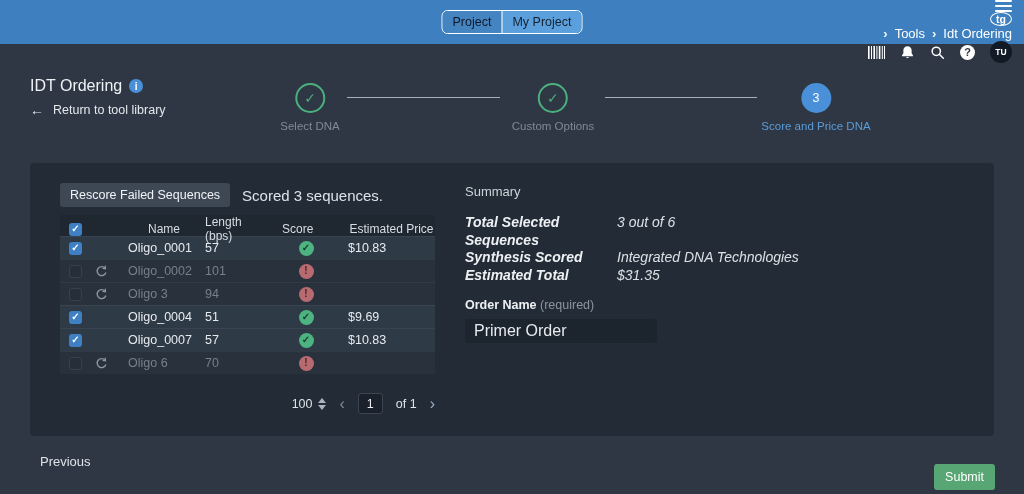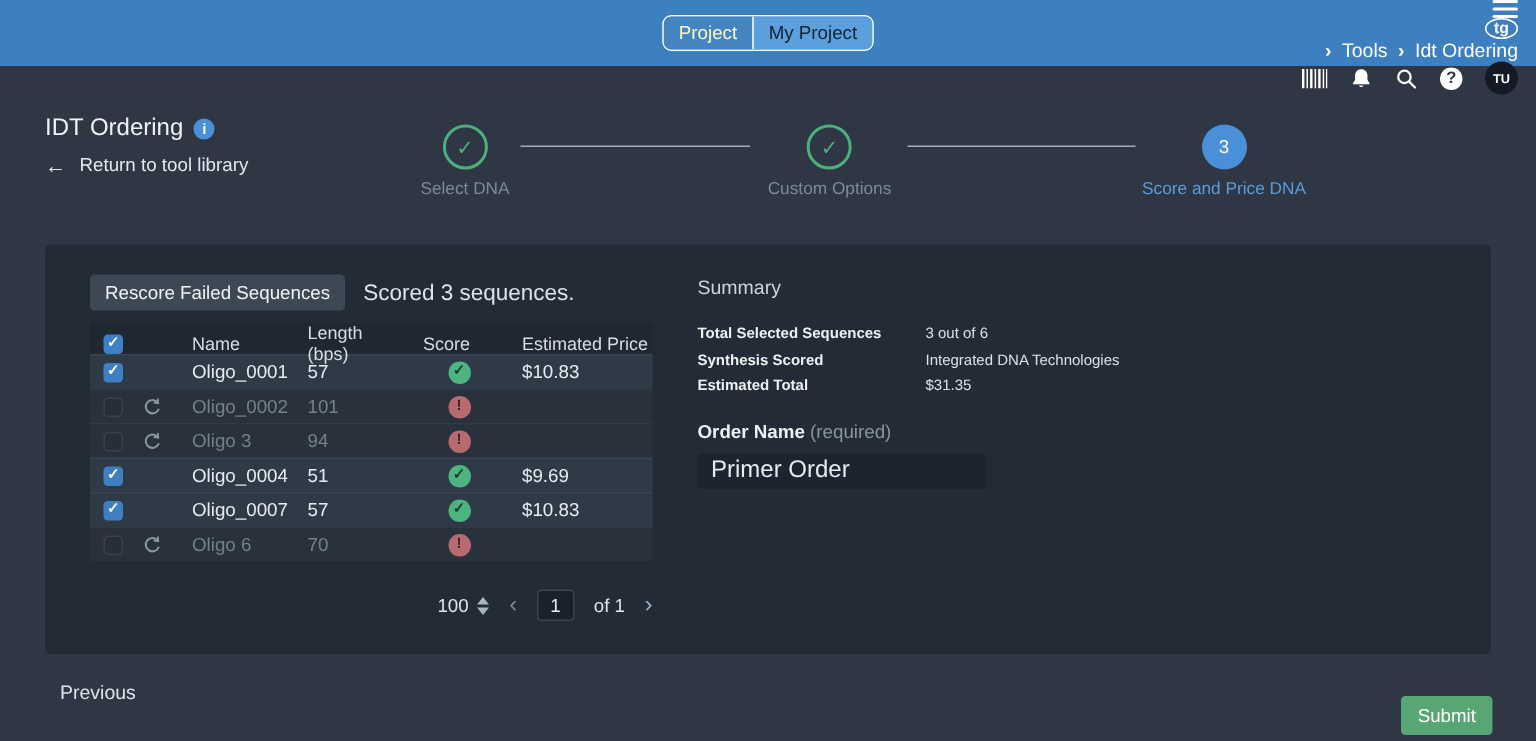--- a/index.html
+++ b/index.html
@@ -25,21 +25,21 @@
   }
   .crumbs { display:flex; align-items:center; gap:7px; margin-left:9px; font-size:13px; }
   .crumb { color:#fff; text-decoration:none; cursor:pointer; }
   .crumb-sep { font-size:13px; font-weight:700; opacity:.95; }
   .segmented {
     position:absolute; left:50%; top:50%; transform:translate(-50%,-50%);
     display:flex; border:1.5px solid #fff; border-radius:6px; overflow:hidden;
   }
   .seg {
     font-family:inherit; font-size:12.5px; padding:4px 10px; border:none;
-    background:#4485c1; color:#fef9c3; cursor:pointer;
+    background:#4485c1; color:#0f172a; cursor:pointer;
   }
   .seg + .seg { border-left:1.5px solid #fff; }
   .seg.active { background:#5ba0dd; color:#14222f; }
   .tb-right { margin-left:auto; display:flex; align-items:center; gap:15px; }
   .tb-icon { display:flex; align-items:center; cursor:pointer; }
   .help-circle {
     width:15px; height:15px; border-radius:50%; background:#fff; color:#2e3743;
     font-size:11px; font-weight:700; display:flex; align-items:center; justify-content:center;
   }
   .avatar {
@@ -81,21 +81,21 @@
   .thead { height:21px; background:#1f2731; color:#d8dde3; font-size:12px; }
   .trow { height:23px; border-top:1px solid rgba(255,255,255,.05); }
   .trow.selected { background:#2f3a47; color:#e7ebef; }
   .trow.muted { background:#28313c; color:#75808c; }
   .cb { width:13px; height:13px; border-radius:3px; margin-left:9px; cursor:pointer; }
   .cb.checked { background:#3f80c4; color:#fff; font-size:10px; font-weight:700; display:flex; align-items:center; justify-content:center; line-height:1; }
   .cb.unchecked { background:#252e39; border:1px solid #38424e; }
   .refresh { margin-left:5px; display:flex; align-items:center; cursor:pointer; }
   .cell-name, .cell-price { padding-left:6px; }
   .cell-length { padding-left:5px; }
-  .h-name, .h-price { padding-left:6px; }
+  .h-name, .h-price { padding-left:6px;text-align:center; }
   .h-length { padding-left:5px; }
   .h-score { padding-left:12px; }
   .badge {
     width:15px; height:15px; border-radius:50%; margin:0 auto;
     display:flex; align-items:center; justify-content:center;
     font-size:10px; font-weight:700; line-height:1;
   }
   .badge.pass { background:#4db381; color:#173c2b; }
   .badge.fail { background:#b76b70; color:#471f23; }
   .pagination {
@@ -109,21 +109,21 @@
   .spin-down { border-top:5px solid #a9b4bf; }
   .chev { font-size:16px; color:#7e8b98; cursor:pointer; line-height:1; }
   .chev.next { color:#9cb0c6; }
   .page-box {
     width:25px; height:21px; background:#1a212a; border:1px solid #3c4652; border-radius:3px;
     color:#e7ebef; text-align:center; font-size:12.5px; font-family:inherit;
   }
   
   .right-col { position:absolute; left:435px; top:21px; width:490px; }
   .summary-title { font-size:13px; color:#ccd3da; margin-bottom:15px; }
-  .kv { display:grid; grid-template-columns:152px 1fr; font-size:10px; line-height:17.5px; }
+  .kv { display:grid; grid-template-columns:152px 1fr; font-size:14px; line-height:17.5px;font-style:italic; }
   .kv-label { font-weight:700; color:#eef1f4; }
   .kv-value { color:#dbe0e5; }
   .order-label { margin-top:14px; font-size:12.5px; color:#eef1f4; font-weight:700; }
   .req { color:#8a94a0; font-weight:400; }
   .order-input {
     margin-top:7px; display:block; width:192px; height:24px;
     background:#1c242e; border:none; border-radius:3px;
     color:#e7ebef; font-size:16px; font-family:inherit; padding:0 9px;
   }
   

